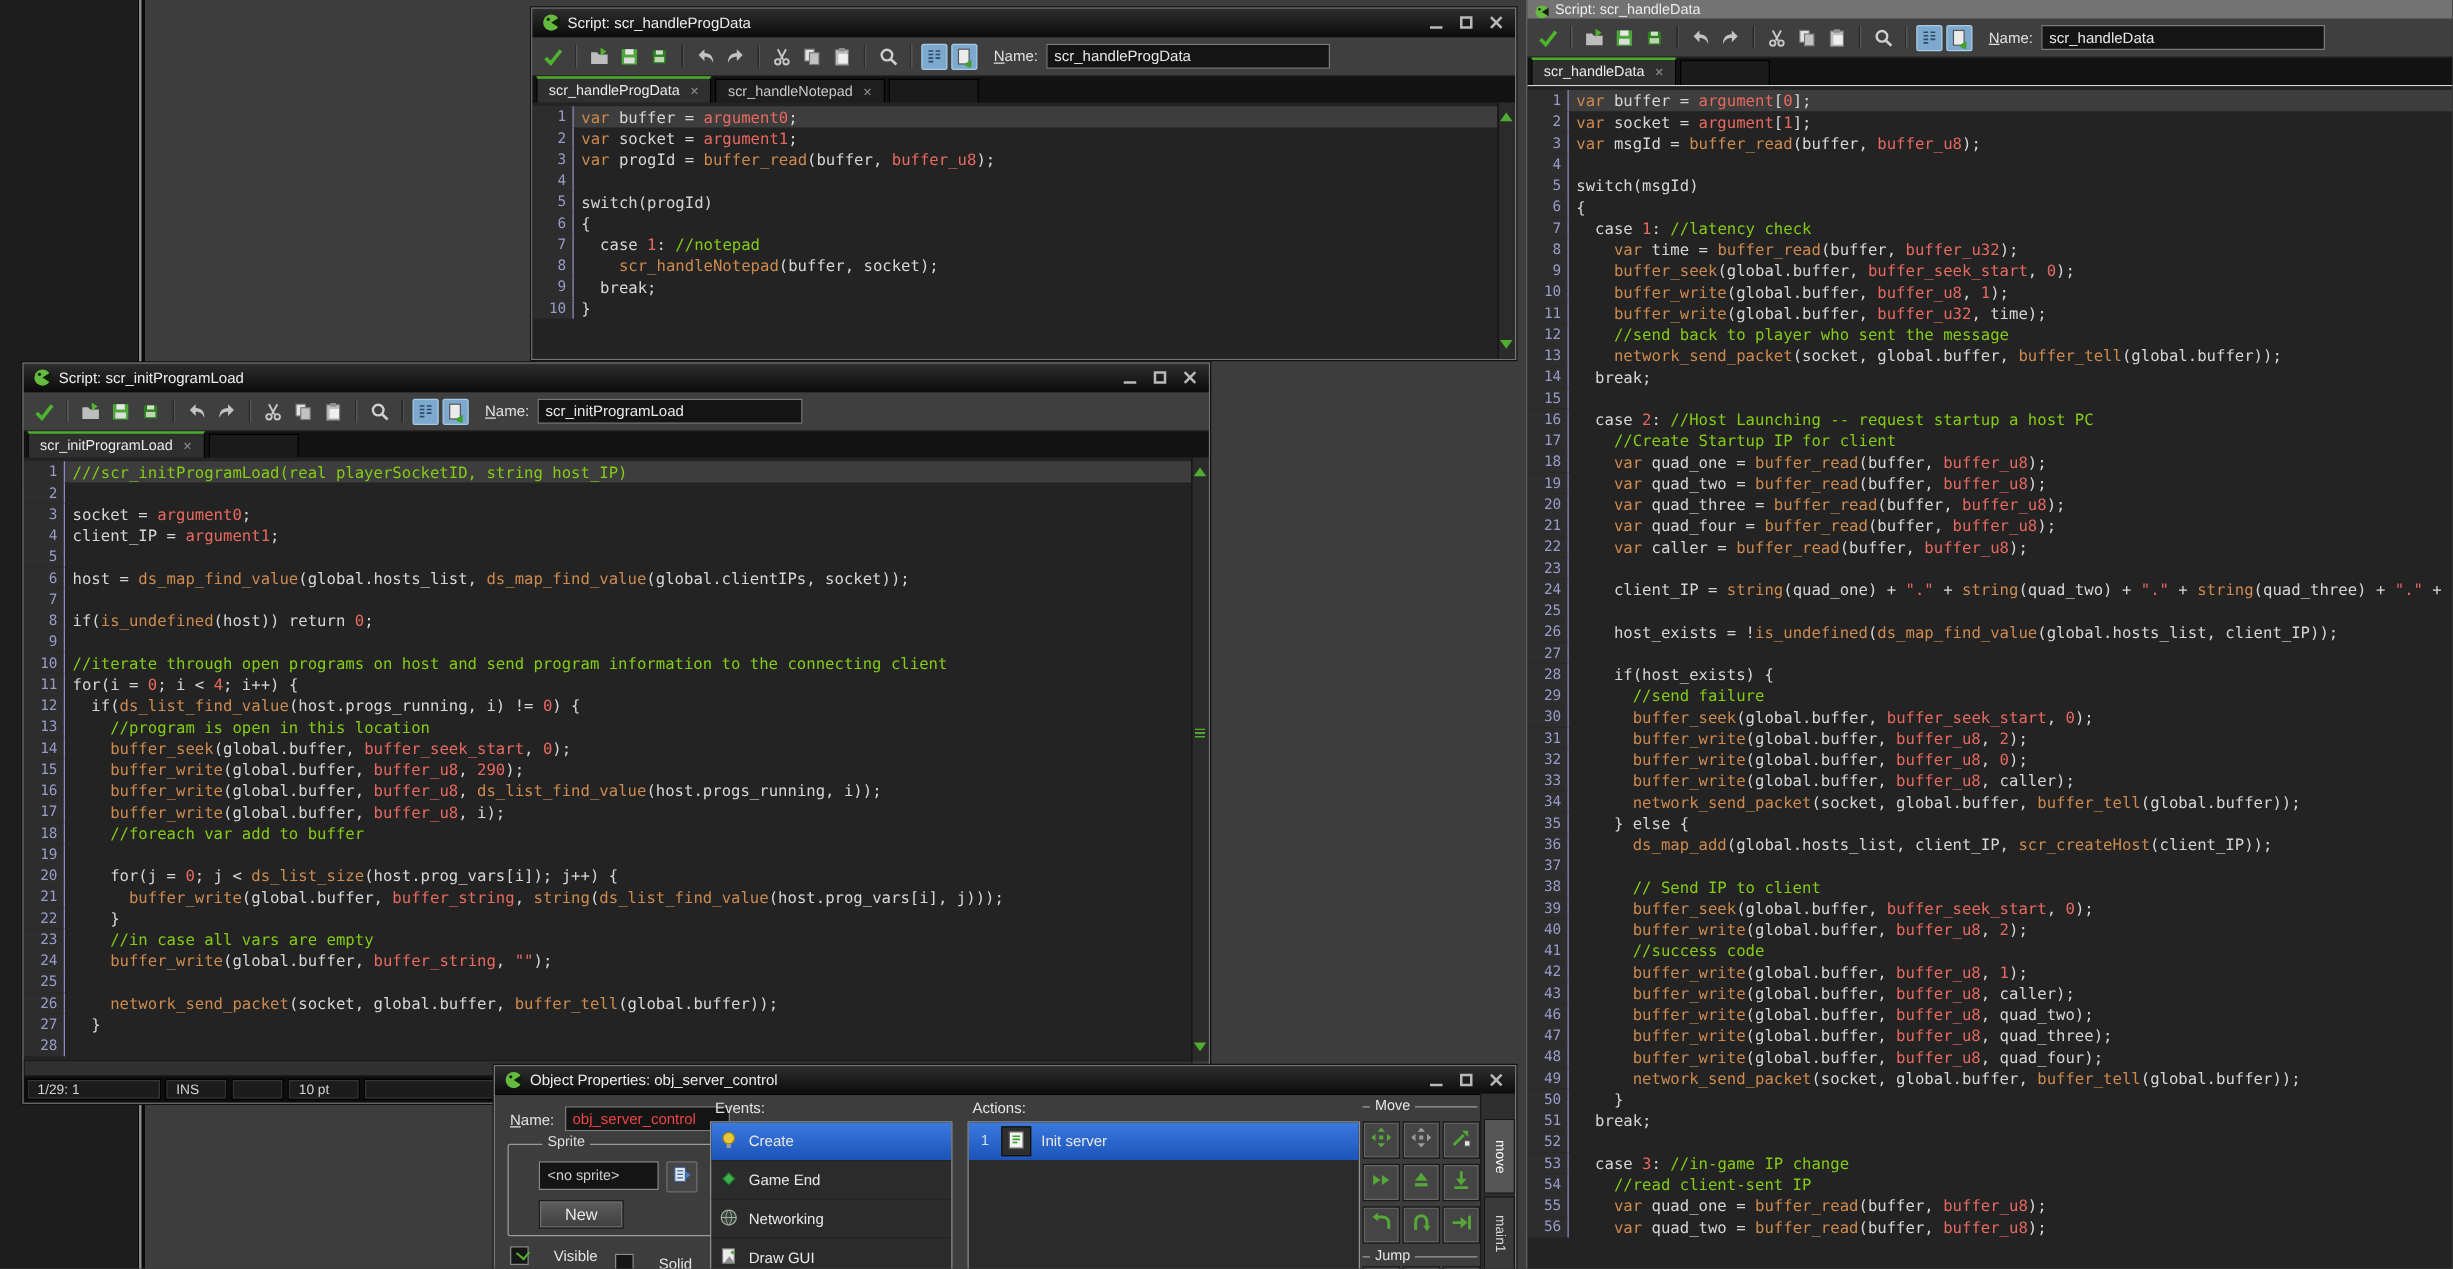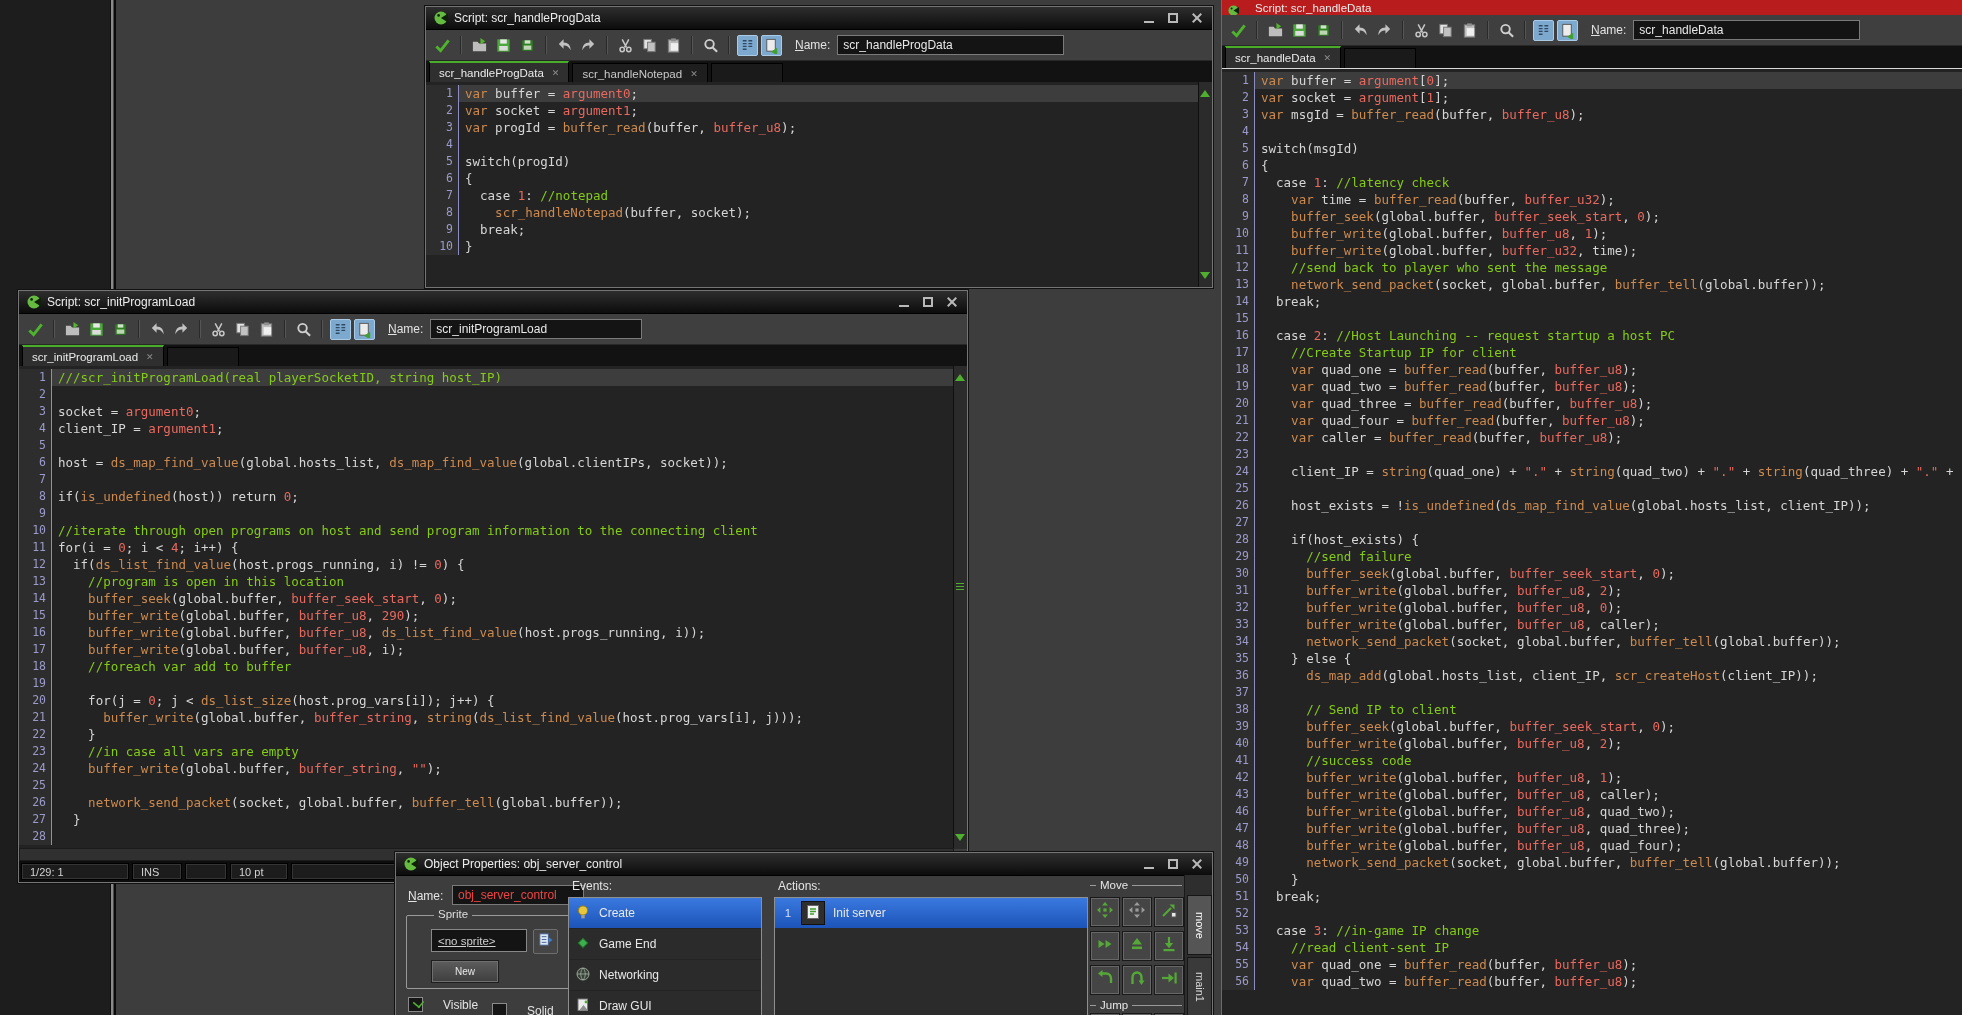--- a/index.html
+++ b/index.html
@@ -61,25 +61,25 @@
              gap:3px;padding:2px 2px;box-sizing:border-box;}
   .scell{background:#1c1c1c;border:1px solid #000;box-shadow:inset 0 0 0 1px #353535;color:#d2d2d2;
          font-size:11px;display:flex;align-items:center;padding:0 8px;box-sizing:border-box;}
   
   .obj-label{position:absolute;color:#e3e3e3;font-size:12px;}
   .obj-input{position:absolute;background:#141414;border:1px solid #7a7a7a;color:#ef4444;font-size:12px;
              height:18px;padding:0 5px;font-family:"Liberation Sans",sans-serif;}
   .fieldset{position:absolute;border:1px solid #9a9a9a;border-radius:2px;}
   .fieldset .legend{position:absolute;top:-8px;left:8px;background:#3d3d3d;padding:0 4px;color:#dedede;font-size:11.5px;margin-left:19px;}
   .combo{position:absolute;background:#141414;border:1px solid #888;color:#cfcfcf;font-size:11.5px;
-         display:flex;align-items:center;padding:0 6px;box-sizing:border-box;text-decoration:underline;}
+         display:flex;align-items:center;padding:0 6px;box-sizing:border-box;}
   .sq-btn{position:absolute;background:#454545;border:1px solid #6e6e6e;border-radius:2px;
           display:flex;align-items:center;justify-content:center;}
   .push-btn{position:absolute;background:linear-gradient(#5d5d5d,#3e3e3e);border:1px solid #1e1e1e;
-            box-shadow:inset 0 0 0 1px #6f6f6f;color:#e8e8e8;font-size:10px;display:flex;
+            box-shadow:inset 0 0 0 1px #6f6f6f;color:#e8e8e8;font-size:13px;display:flex;
             align-items:center;justify-content:center;}
   .chk{position:absolute;display:flex;align-items:center;gap:20px;color:#e3e3e3;font-size:12px;}
   .chk .box{width:13px;height:13px;background:#161616;border:1px solid #8a8a8a;position:relative;flex:none;}
   .chk .box.checked::after{content:"";position:absolute;left:2px;top:-3px;width:12px;height:12px;
      border-right:3px solid #4fae2f;border-bottom:3px solid #4fae2f;transform:rotate(40deg) scale(.55);}
   .panel-list{position:absolute;background:#2b2b2b;border:1px solid #8f8f8f;overflow:hidden;}
   .ev-row{height:30px;display:flex;align-items:center;gap:8px;padding:0 6px;color:#e8e8e8;font-size:12px;
           border-bottom:1px solid #242424;}
   .ev-row.selected{background:linear-gradient(#3a79e0,#1c54b8);}
   .ev-row svg{width:16px;height:16px;flex:none;}
@@ -93,21 +93,21 @@
   .grp-hdr::before{content:"";width:6px;height:0;border-top:1px solid #9a9a9a;}
   .grp-hdr::after{content:"";flex:1;height:0;border-top:1px solid #9a9a9a;}
   .mv-btn{position:absolute;width:28px;height:28px;background:#454545;border:1px solid #191919;
           box-shadow:inset 0 0 0 1px #676767;display:flex;align-items:center;justify-content:center;}
   .mv-btn svg{width:18px;height:18px;}
   .vtab-strip{position:absolute;top:22px;bottom:0;right:0;width:27px;background:#2e2e2e;border-left:1px solid #1a1a1a;}
   .vtab{position:absolute;left:2px;width:23px;background:#3a3a3a;border:1px solid #161616;color:#d9d9d9;
         font-size:11px;writing-mode:vertical-rl;display:flex;align-items:center;justify-content:center;}
   .vtab.active{background:#555;color:#fff;}
   
-  .dock-title{height:15px;background:#b91c1c;display:flex;align-items:center;gap:16px;padding:0 6px;overflow:hidden;}
+  .dock-title{height:15px;background:#737373;display:flex;align-items:center;gap:5px;padding:0 6px;overflow:hidden;}
   .dock-title .title{font-size:11.5px;}
 </style>
 </head>
 <body>
 
 <div class="screen">
   <div class="left-strip"></div>
   <div class="dock-splitter"></div>
 
   <section class="window" style="left:425px;top:6px;width:786px;height:280px;z-index:1">

